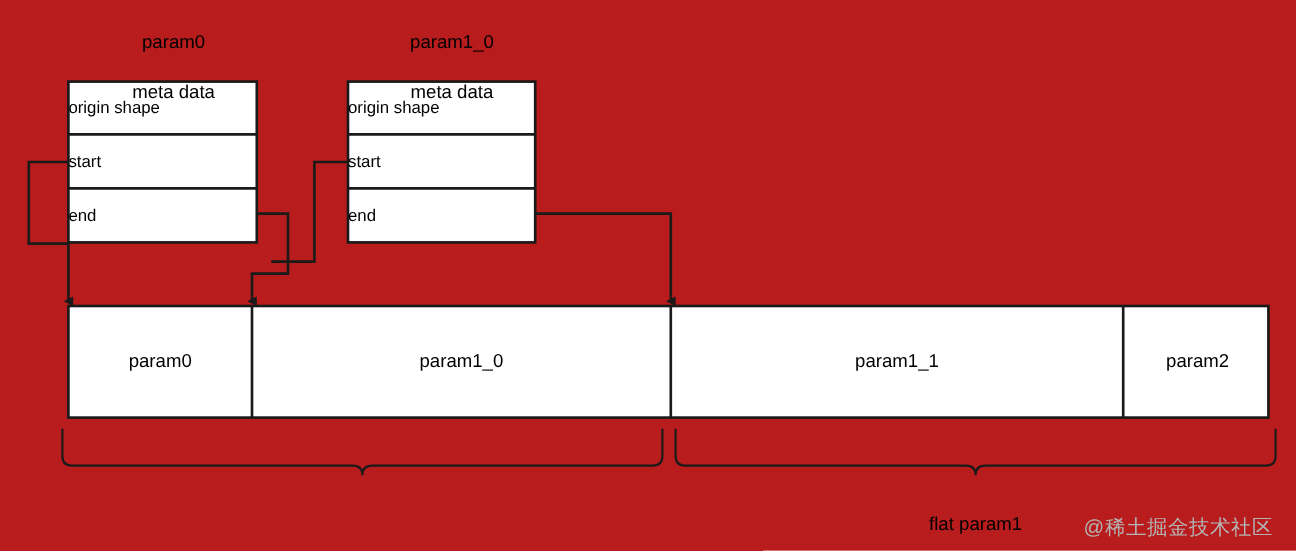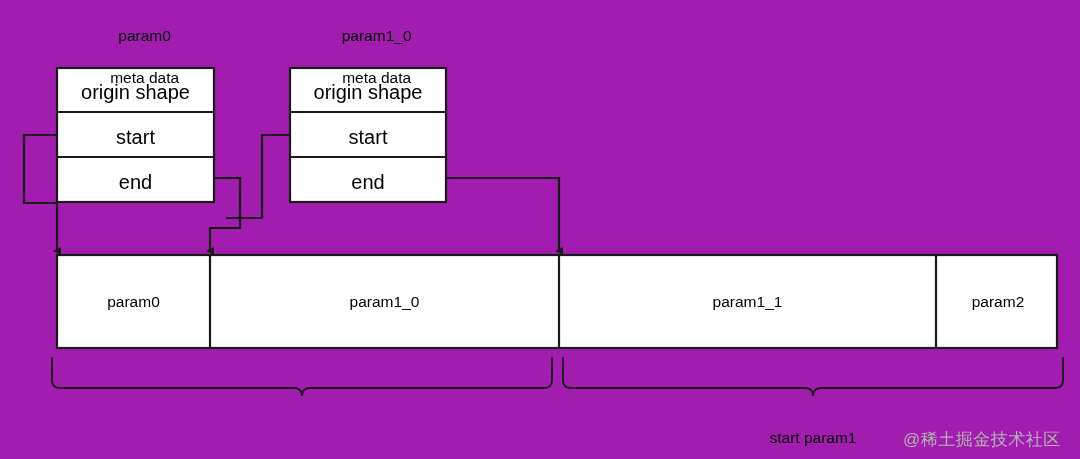--- a/index.html
+++ b/index.html
@@ -4,43 +4,42 @@
 <style>
   html, body {
     margin: 0;
     padding: 0;
     background: #ffffff;
   }
   #canvas {
     position: relative;
     width: 1080px;
     height: 459px;
-    background: #a21caf;
+    background: #b91c1c;
     font-family: "Liberation Sans", sans-serif;
     overflow: hidden;
   }
   svg.layer {
     position: absolute;
     left: 0;
     top: 0;
     width: 1080px;
     height: 459px;
   }
   .meta-title {
     position: absolute;
     text-align: center;
     font-size: 15.5px;
     color: #000000;
     line-height: 21px;
     white-space: pre;
   }
   .box-cell-label {
     position: absolute;
-    text-align: center;
-    font-size: 20px;
+    font-size: 14px;
     color: #000000;
     white-space: nowrap;
   }
   .bar-cell-label {
     position: absolute;
     text-align: center;
     font-size: 15.5px;
     color: #000000;
     white-space: nowrap;
   }
@@ -140,17 +139,17 @@
 
   <div class="box-cell-label" style="left:290px; top:81px; width:156px;">origin shape</div>
   <div class="box-cell-label" style="left:290px; top:126px; width:156px;">start</div>
   <div class="box-cell-label" style="left:290px; top:171px; width:156px;">end</div>
 
   <div class="bar-cell-label" style="left:57px; top:293px; width:153px;">param0</div>
   <div class="bar-cell-label" style="left:210px; top:293px; width:349px;">param1_0</div>
   <div class="bar-cell-label" style="left:559px; top:293px; width:377px;">param1_1</div>
   <div class="bar-cell-label" style="left:936px; top:293px; width:124px;">param2</div>
 
-  <div class="brace-label" style="left:713px; top:429px; width:200px;">start param1</div>
+  <div class="brace-label" style="left:713px; top:429px; width:200px;">flat param1</div>
 
   <div class="watermark" style="left:903px; top:428px;">@稀土掘金技术社区</div>
 
 </div>
 
 </body></html>

